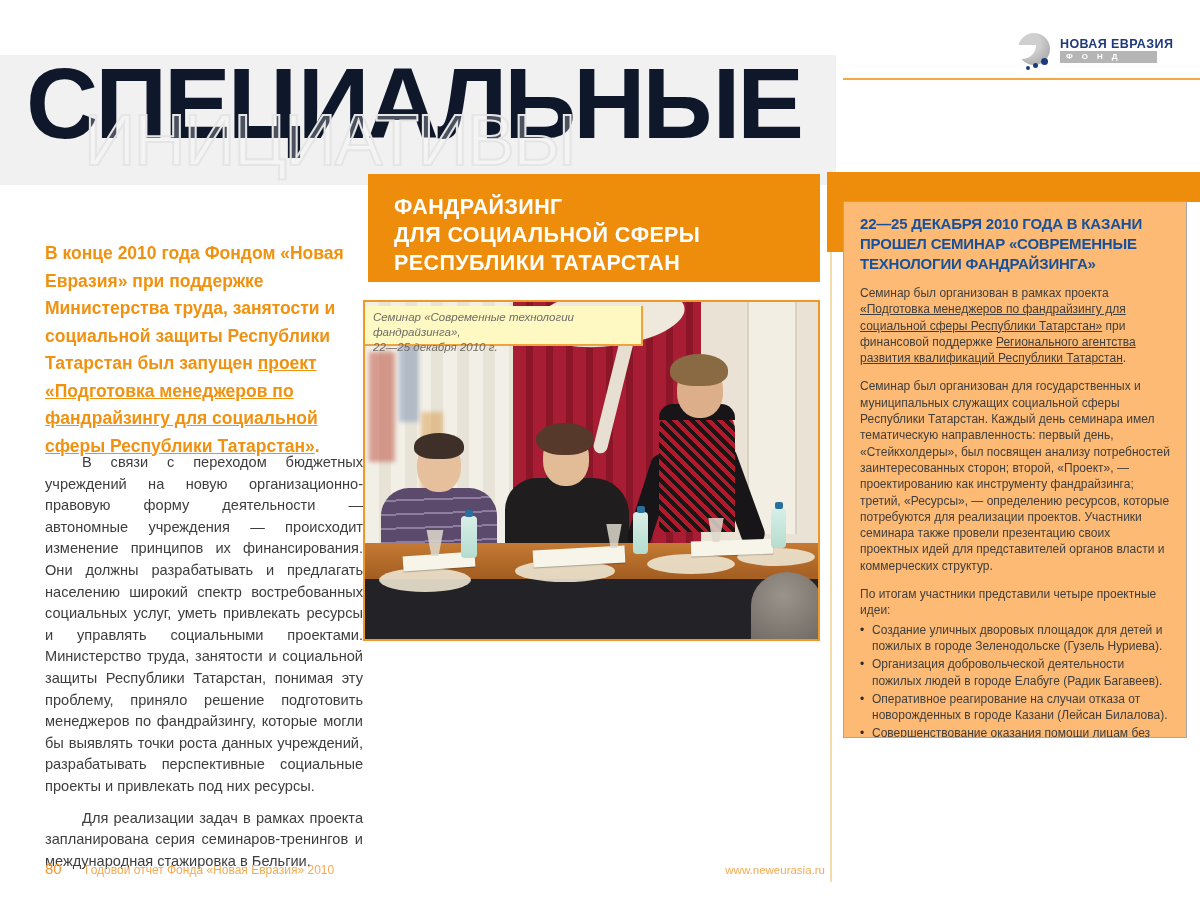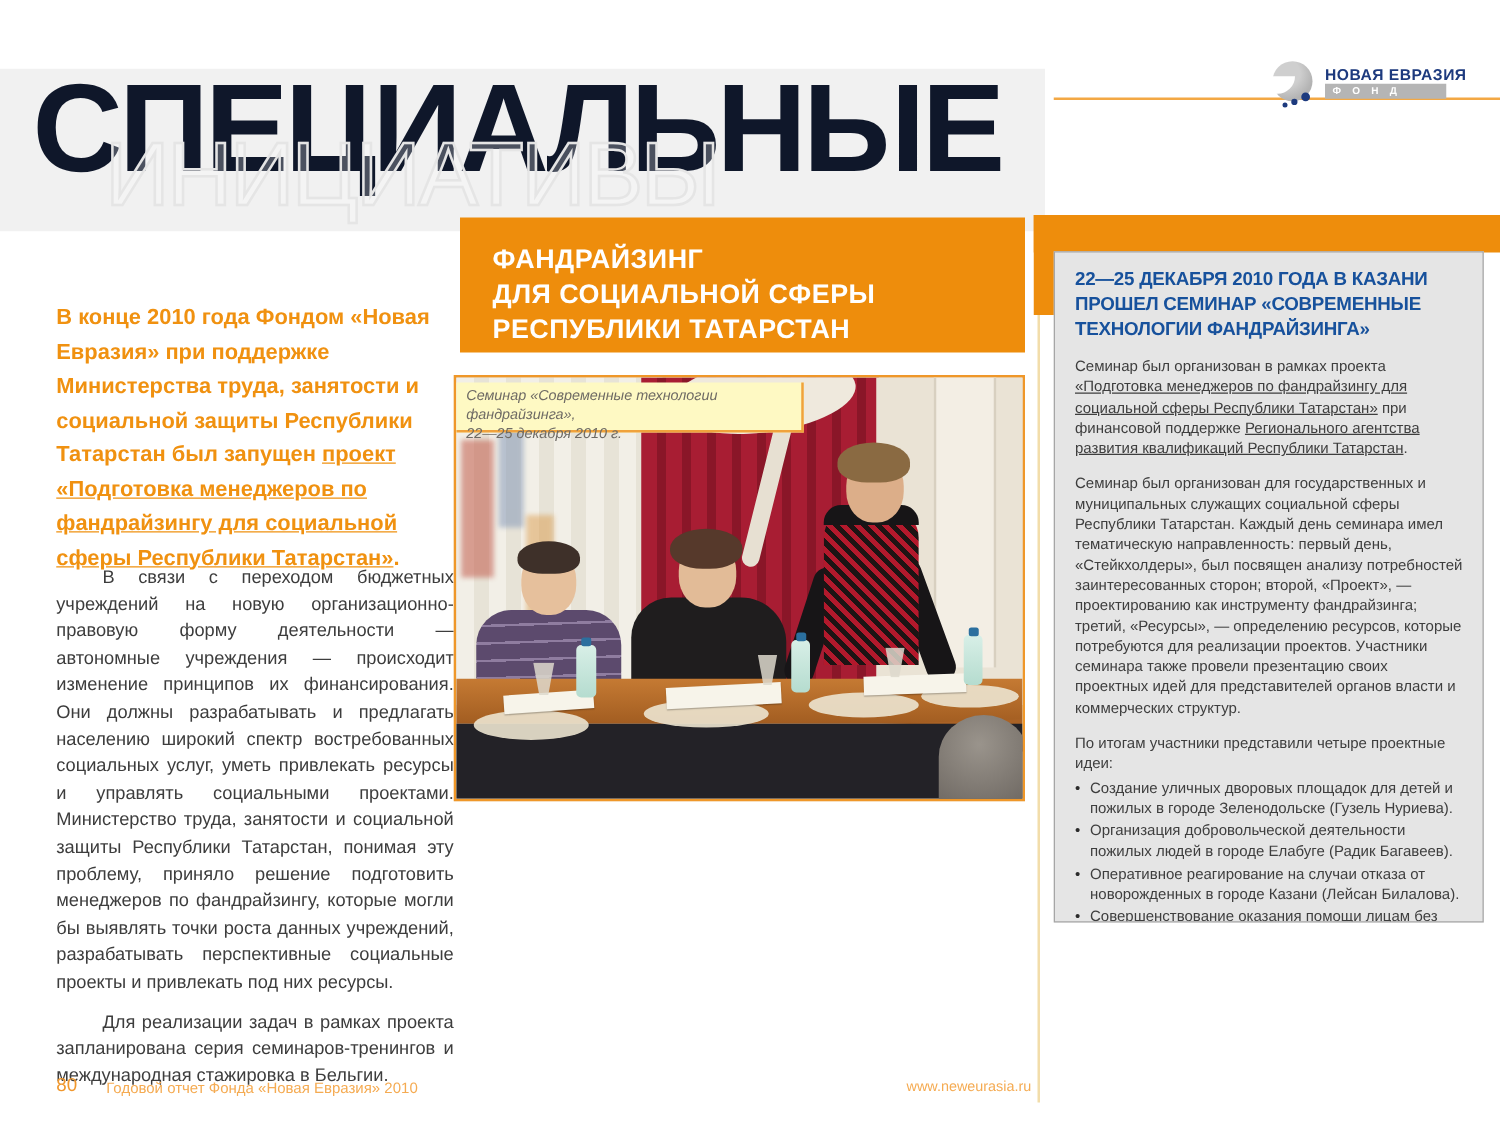--- a/index.html
+++ b/index.html
@@ -16,21 +16,21 @@
     left:26px;top:53px;font-size:100px;font-weight:800;letter-spacing:-3px;
     color:#0f172a;white-space:nowrap;line-height:1;z-index:2;
   }
   .wm2{
     left:84px;top:104px;font-size:72px;font-weight:400;letter-spacing:-2px;
     color:rgba(255,255,255,0.25);-webkit-text-stroke:2px #e5e5e5;
     white-space:nowrap;line-height:1;z-index:2;
   }
 
   
-  .logo-wrap{left:1016px;top:46px;width:160px;height:40px;z-index:3;}
+  .logo-wrap{left:1016px;top:30px;width:160px;height:40px;z-index:3;}
   .logo-globe{
     position:absolute;left:2px;top:3px;width:32px;height:32px;border-radius:50%;
     background:radial-gradient(circle at 35% 30%, #cfcfcf 0 35%, #b3b3b3 70%);
   }
   .logo-globe::after{
     content:"";position:absolute;left:-4px;top:12px;width:22px;height:14px;
     background:#ffffff;border-radius:0 0 22px 0;
   }
   .logo-dot{position:absolute;border-radius:50%;background:#1d3a7e;}
   .d1{left:10px;top:36px;width:4px;height:4px;}
@@ -127,21 +127,21 @@
   .lead a{color:#f09110;text-decoration:underline;}
   .body-col{left:45px;top:452px;width:318px;z-index:3;color:#3d3d3d;
     font-size:14.6px;line-height:21.6px;text-align:justify;}
   .body-col p{margin:0 0 10px 0;text-indent:37px;}
 
   
   .side-orange-bar{left:827px;top:172px;width:373px;height:30px;background:#ee8d0c;}
   .side-orange-tab{left:827px;top:172px;width:17px;height:80px;background:#ee8d0c;}
   .side-pale-line{left:830px;top:252px;width:2px;height:630px;background:#f2ddaa;}
   .panel{
-    left:843px;top:201px;width:344px;height:537px;background:#e5e5e5;
+    left:843px;top:201px;width:344px;height:537px;background:#fdba74;
     border:1px solid #a6a6a6;box-sizing:border-box;
     padding:12px 15px 0 16px;overflow:hidden;z-index:5;
   }
   .panel h2{
     margin:0 0 11px 0;color:#17519c;font-size:15px;line-height:20px;
     font-weight:bold;letter-spacing:-0.2px;
   }
   .panel p{margin:0 0 12px 0;font-size:12px;line-height:16.3px;color:#3e3e3e;}
   .panel a{color:#3e3e3e;text-decoration:underline;}
   .panel ul{margin:0;padding:0;list-style:none;}

